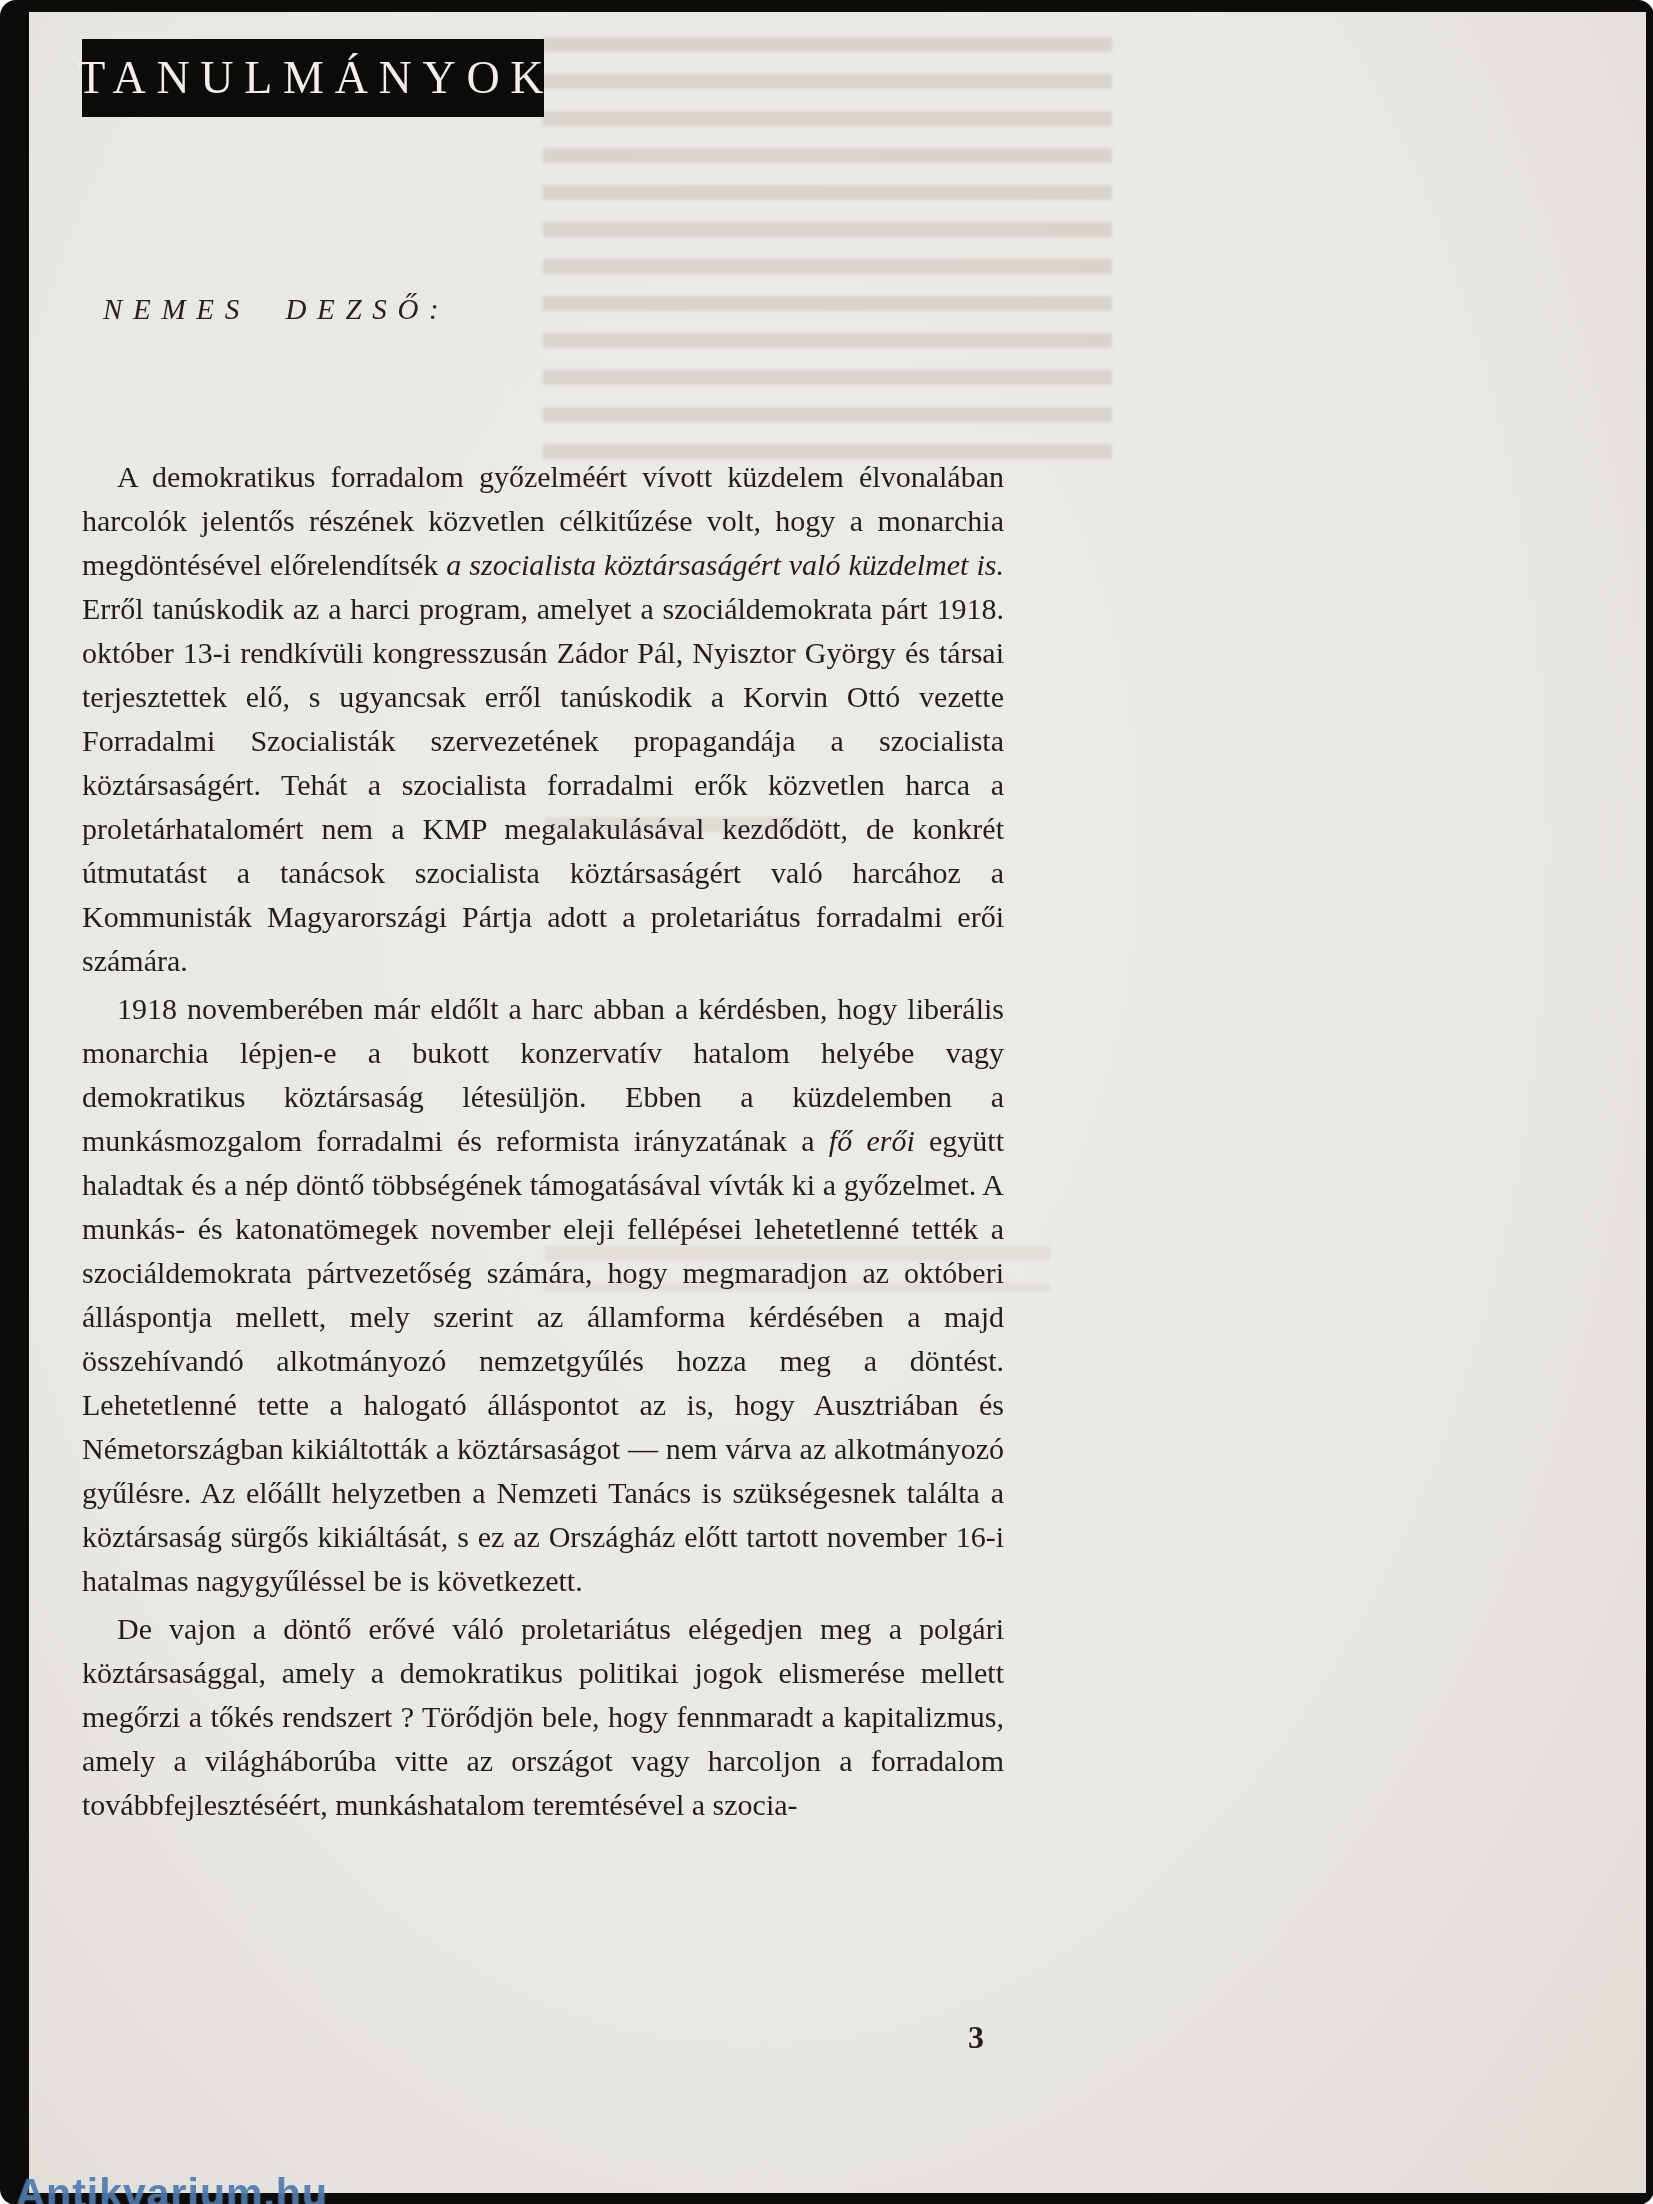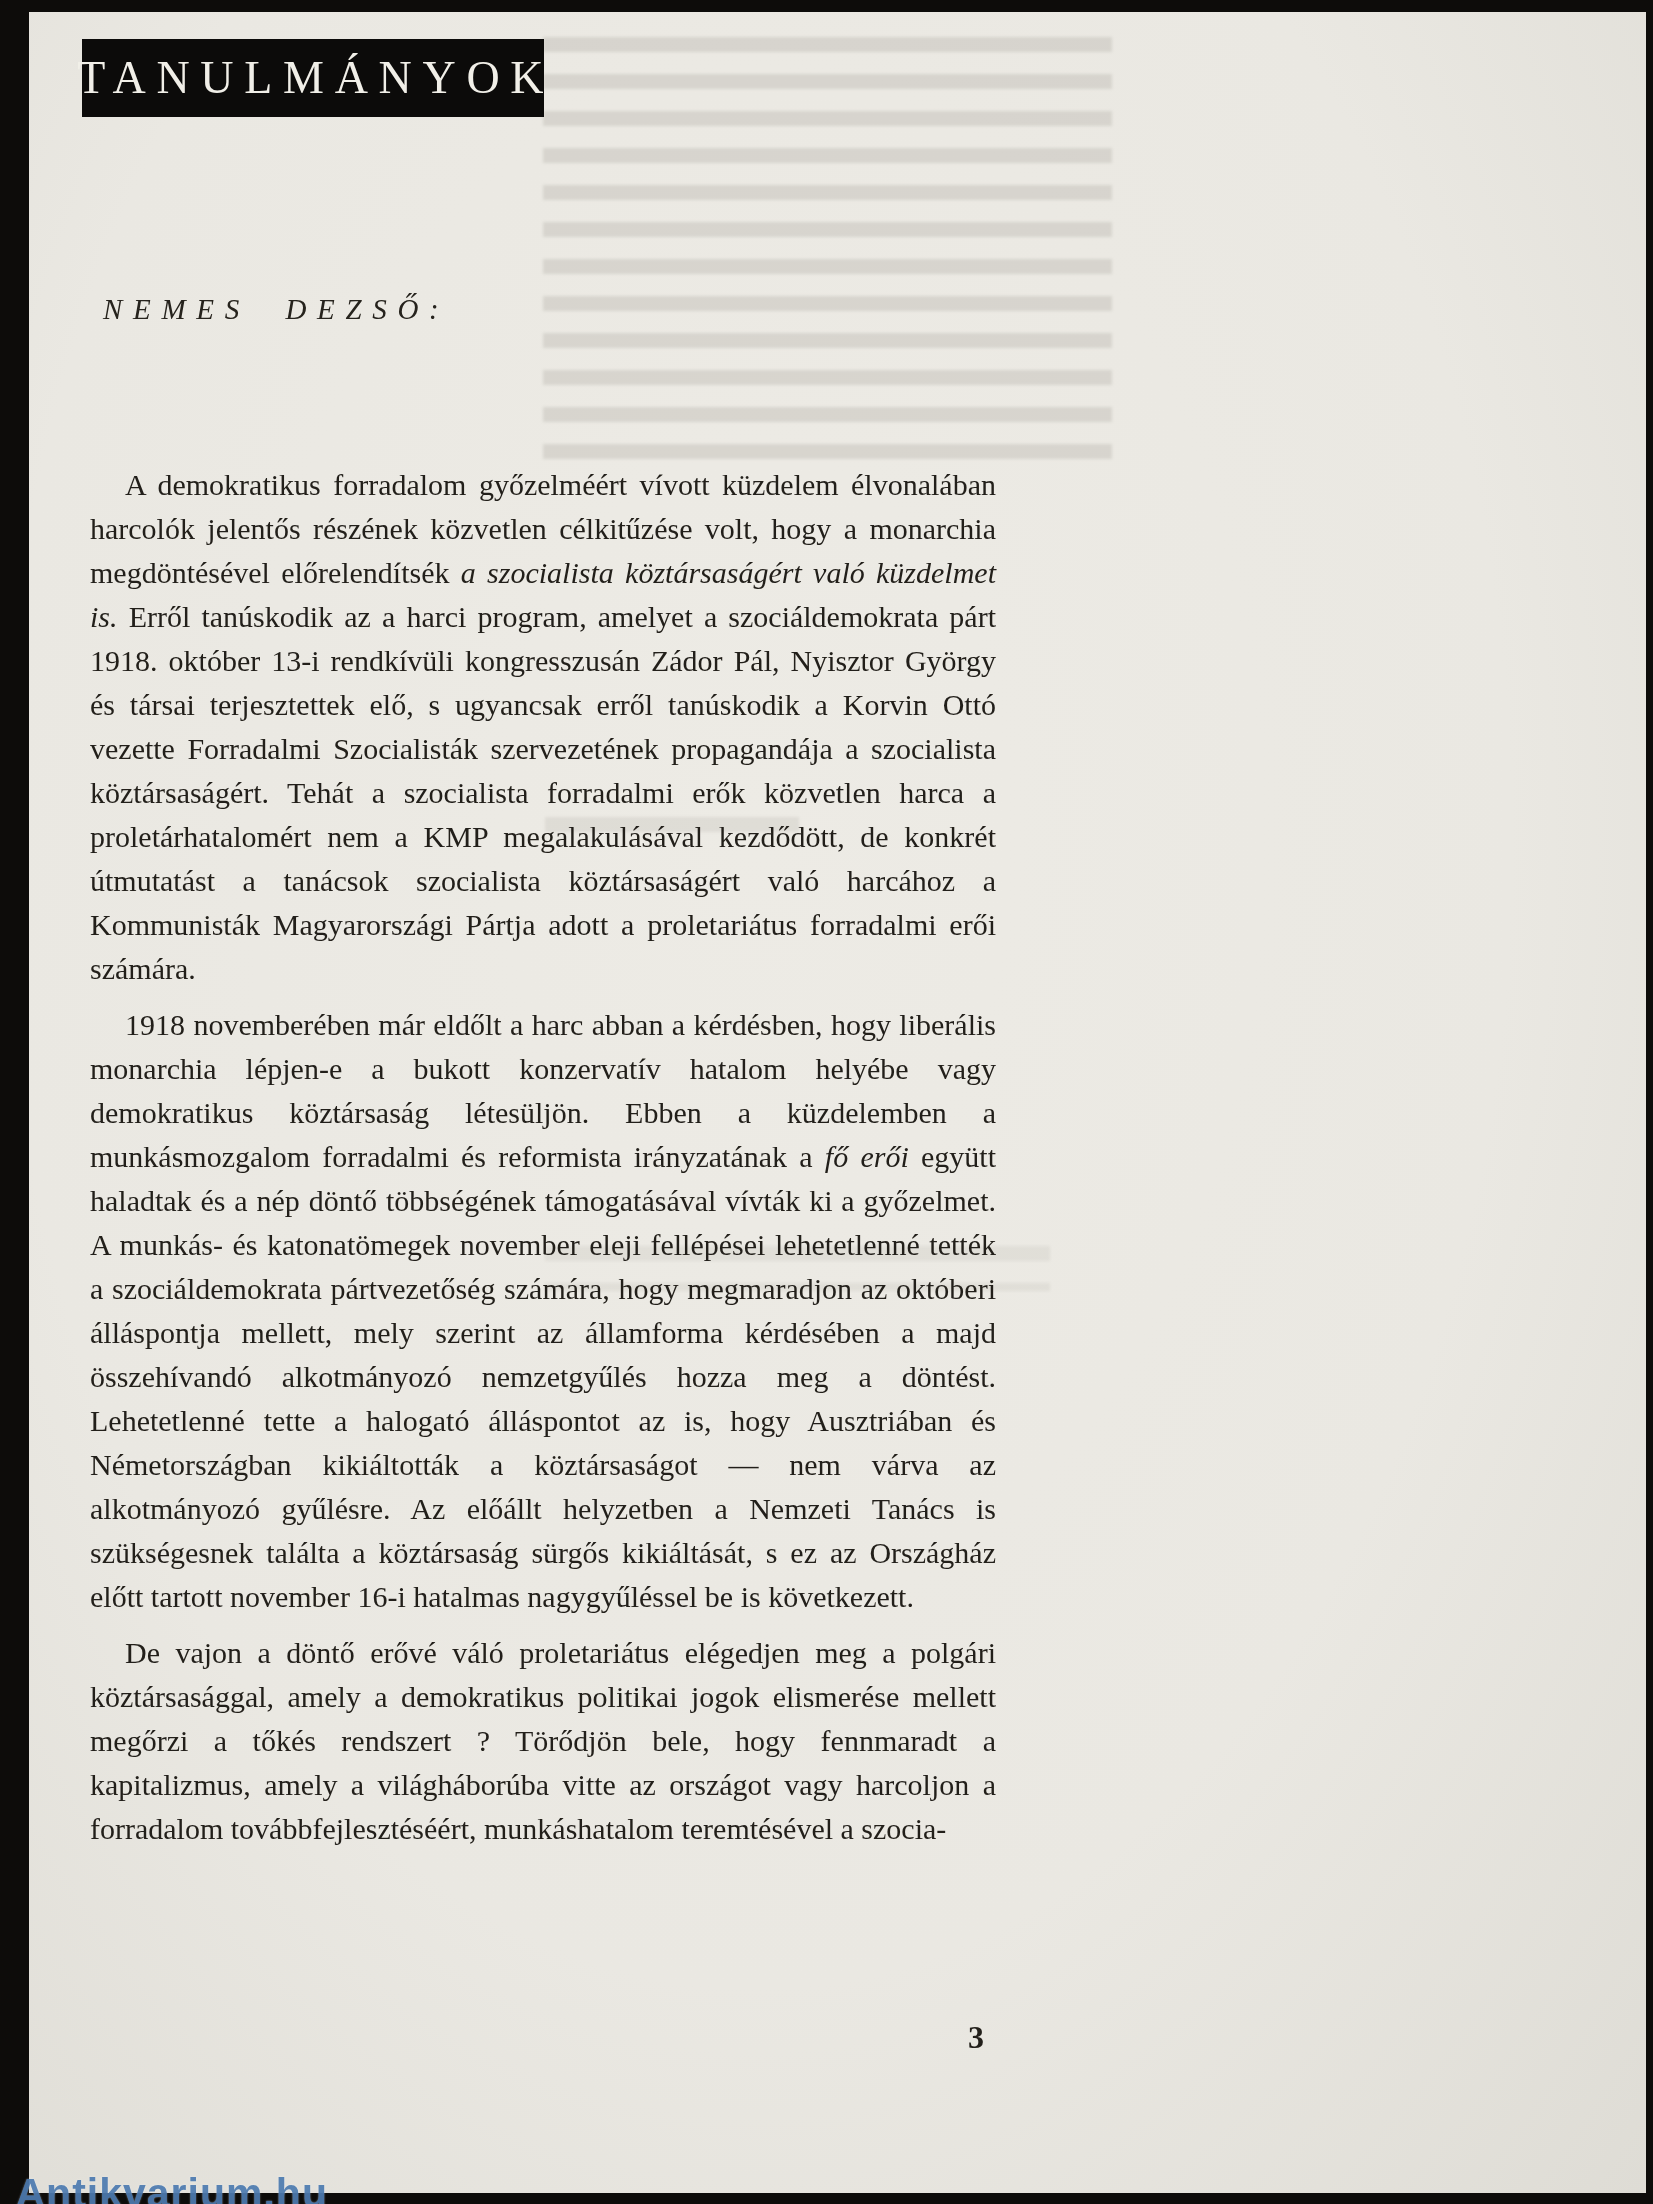--- a/index.html
+++ b/index.html
@@ -3,20 +3,21 @@
 <meta charset="utf-8">
 <style>
   html, body { margin: 0; padding: 0; background: #ffffff; }
   .scan {
     position: relative;
     width: 1654px;
     height: 2205px;
     background: #0d0c0a;
     overflow: hidden;
     font-family: "Liberation Serif", "DejaVu Serif", serif;
+    border-radius: 16px;
   }
   .paper {
     position: absolute;
     top: 11.6px; left: 29px; right: 7.8px; bottom: 11.6px;
     background: radial-gradient(ellipse at 45% 38%, #edebe5 0%, var(--paper, #eae8e2) 60%, #dedcd5 100%);
   }
   .banner {
     position: absolute;
     top: 27px; left: 53px;
     width: 456px; height: 78px;
@@ -51,21 +52,21 @@
   }
   .body-text {
     position: absolute;
     top: 439px; left: 49px;
     width: 930px;
     font-size: 30px;
     line-height: 44px;
     text-align: justify;
     color: var(--ink, #221f1a);
   }
-  .body-text p { margin: 12px; text-indent: 35px; }
+  .body-text p { margin: 4px; text-indent: 35px; }
   .body-text .it { font-style: italic; }
   .page-number {
     position: absolute;
     top: 2007px; left: 939px;
     font-size: 32px;
     font-weight: bold;
     color: var(--ink, #221f1a);
   }
   
   .ghost {

